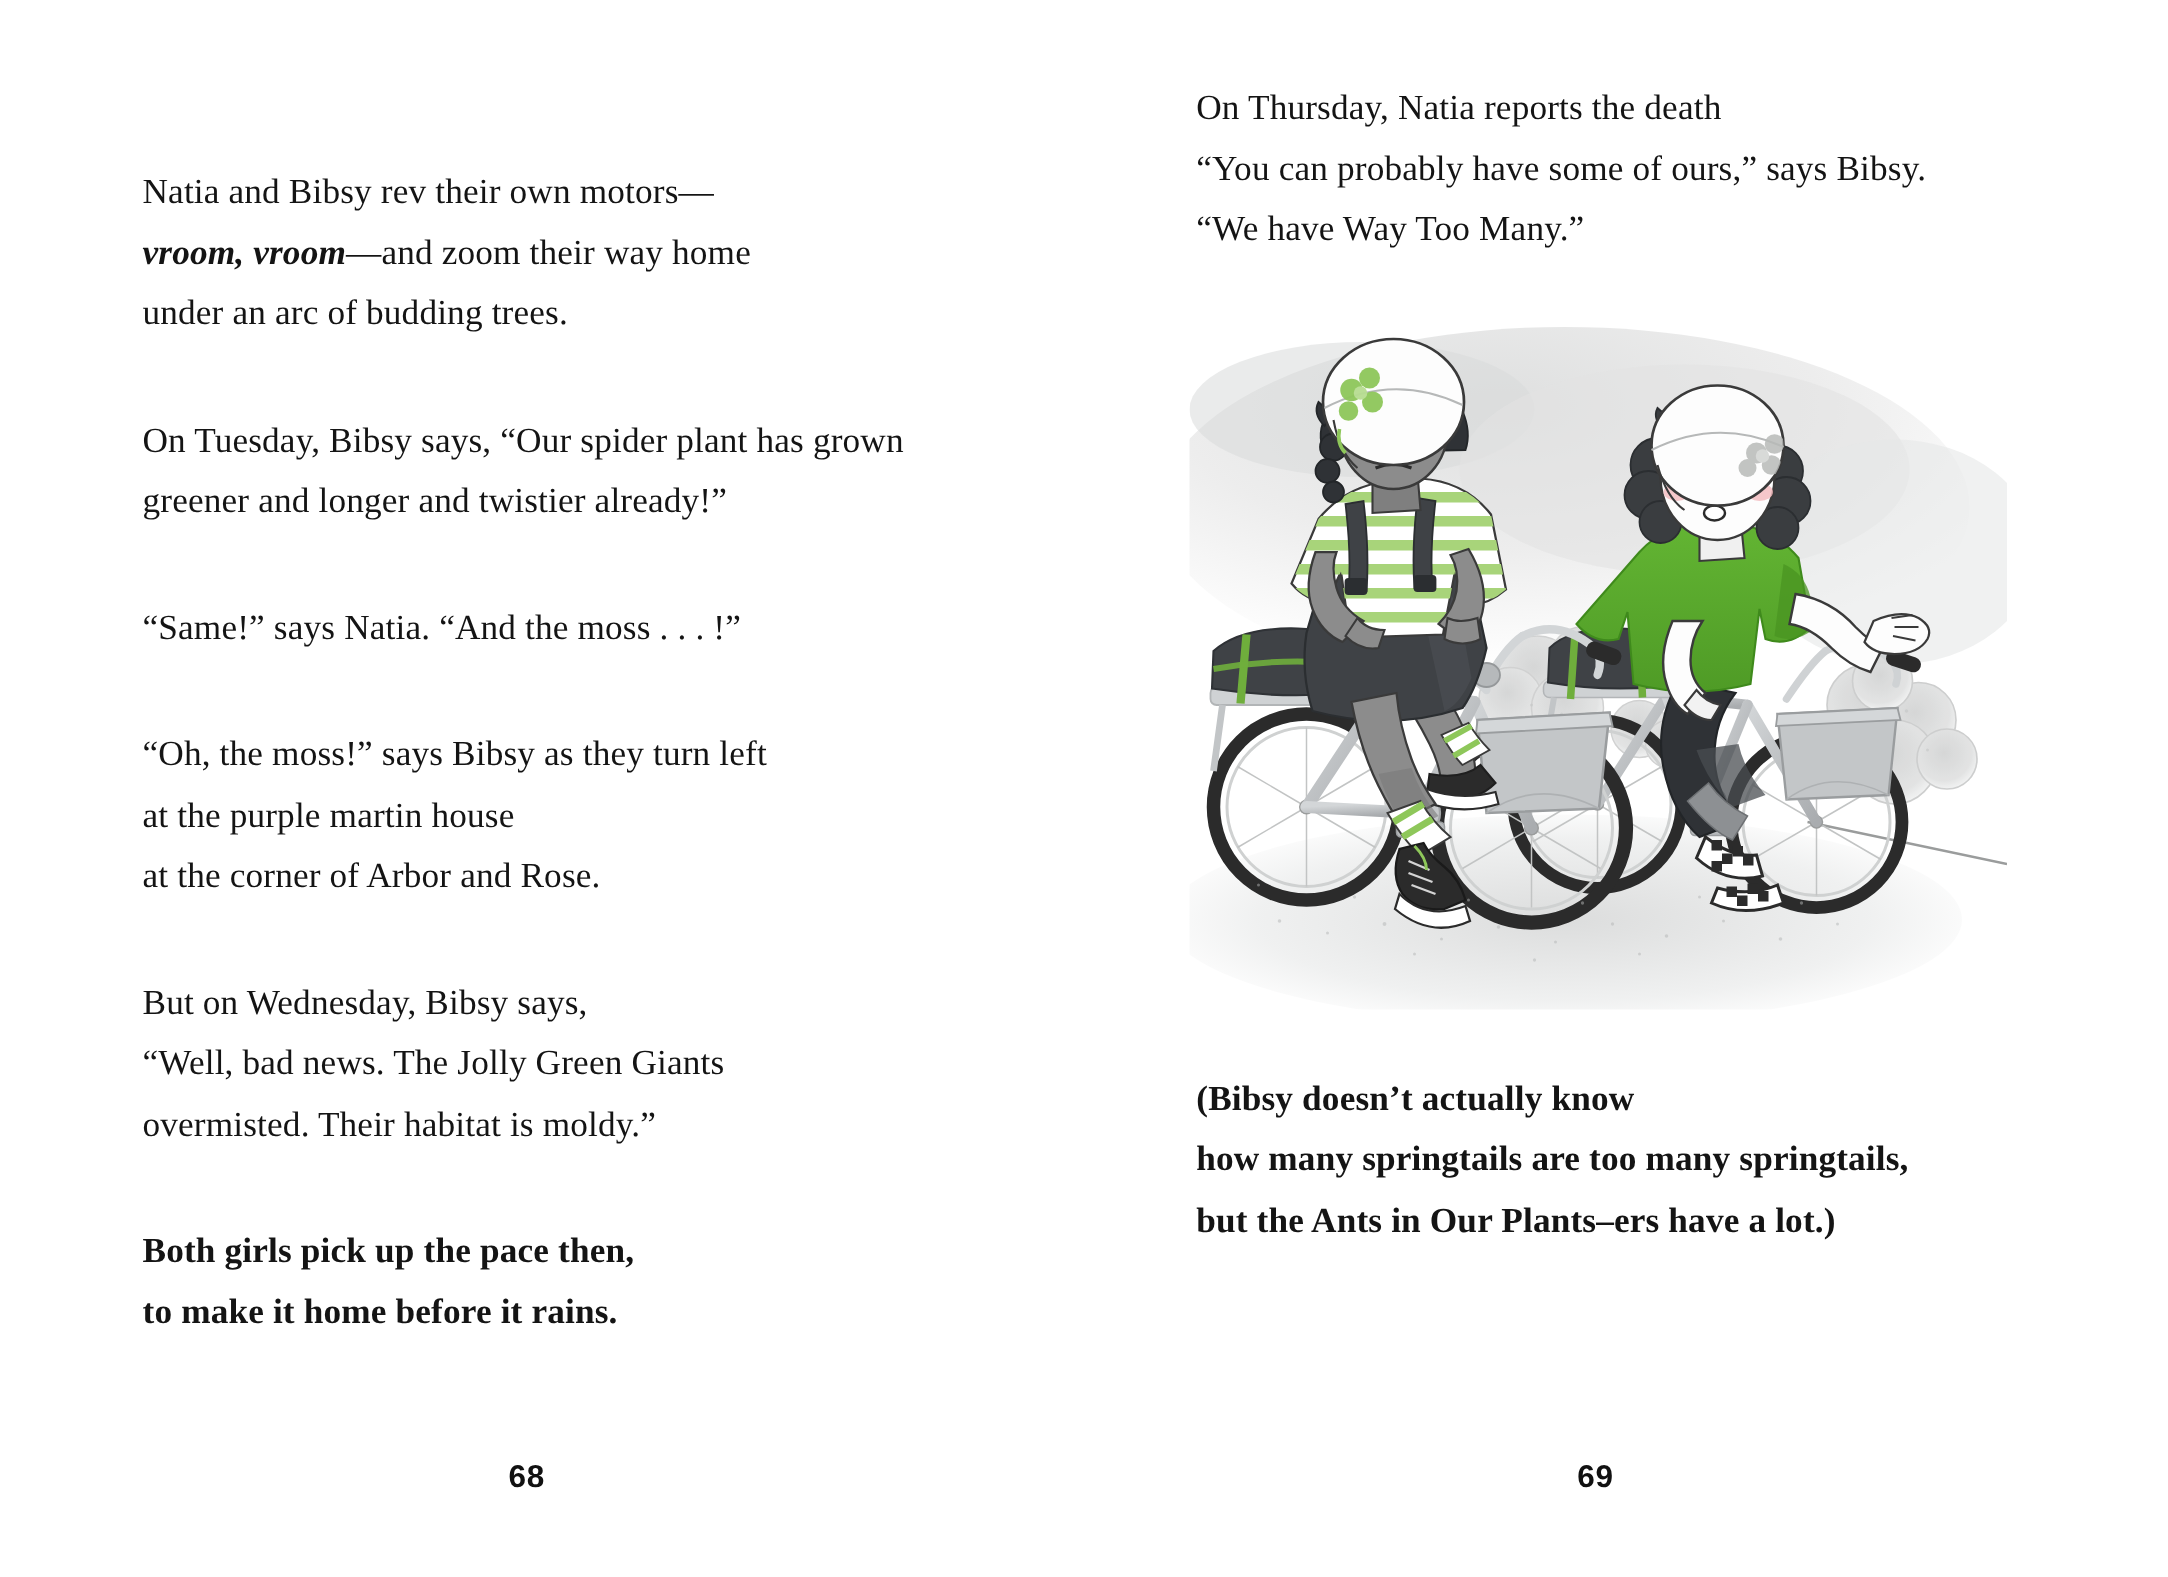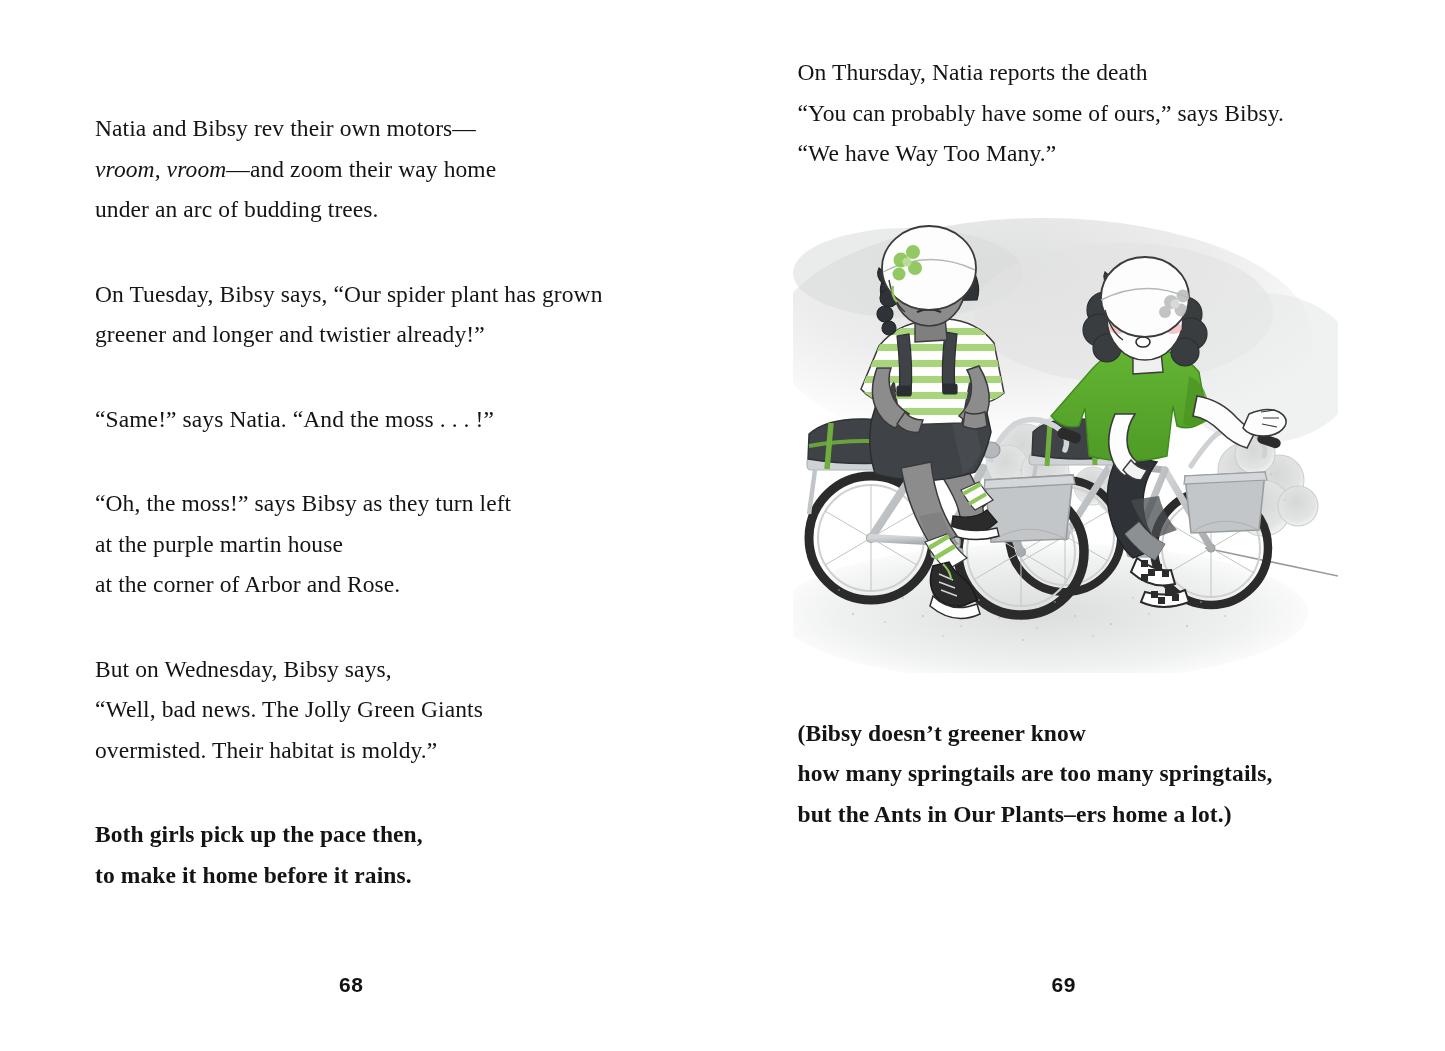--- a/index.html
+++ b/index.html
@@ -42,21 +42,21 @@
   .para {
     margin: 0 0 44px 0;
     font-size: 23.5px;
     line-height: 40.5px;
     letter-spacing: 0.1px;
     color: #141414;
   }
   .para:last-child { margin-bottom: 0; font-weight: bold; }
 
   .para .line { display: block; white-space: nowrap; }
-  .para em { font-style: italic; }
+  .para em { font-style: italic; font-weight: bold; }
 
   .page-number {
     position: absolute;
     bottom: 54px;
     left: 0;
     width: 100%;
     text-align: center;
     font-family: "Liberation Sans", "DejaVu Sans", sans-serif;
     font-size: 21px;
     font-weight: 700;
@@ -554,22 +554,22 @@
               <circle cx="340" cy="380" r="1"></circle>
             <circle cx="408" cy="384" r="1.1"></circle>
               <circle cx="150" cy="418" r="1"></circle>
             <circle cx="230" cy="422" r="1.1"></circle>
               <circle cx="300" cy="418" r="1"></circle>
           </g>
         </svg>
       </div>
 
       <p class="para">
-        <span class="line">(Bibsy doesn’t greener know</span>
+        <span class="line">(Bibsy doesn’t actually know</span>
         <span class="line">how many springtails are too many springtails,</span>
-        <span class="line">but the Ants in Our Plants–ers home a lot.)</span>
+        <span class="line">but the Ants in Our Plants–ers have a lot.)</span>
       </p>
 
     </div>
     <div class="page-number">69</div>
   </div>
 
 </div>
 
 </body></html>

